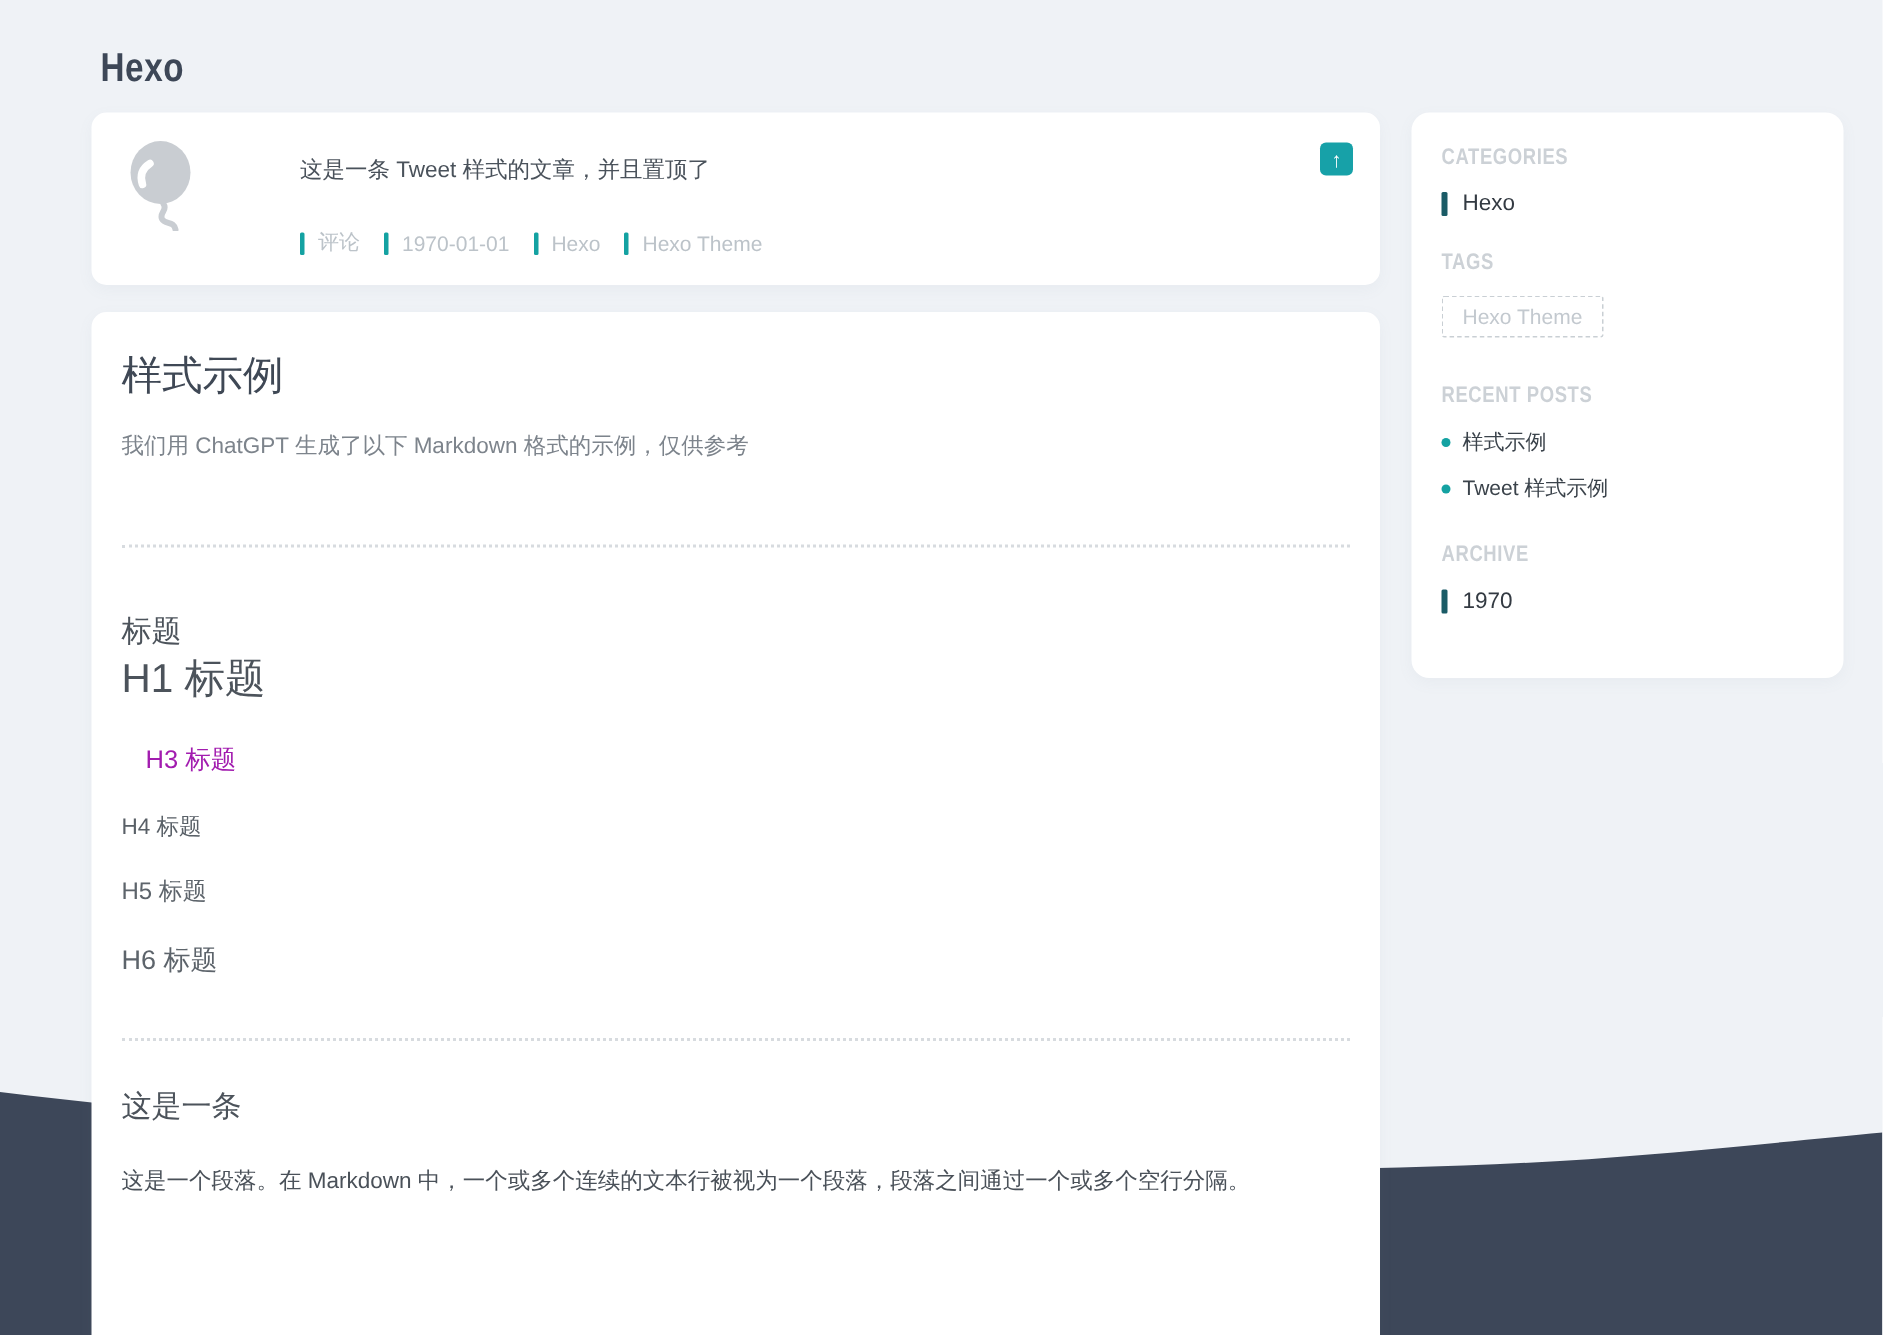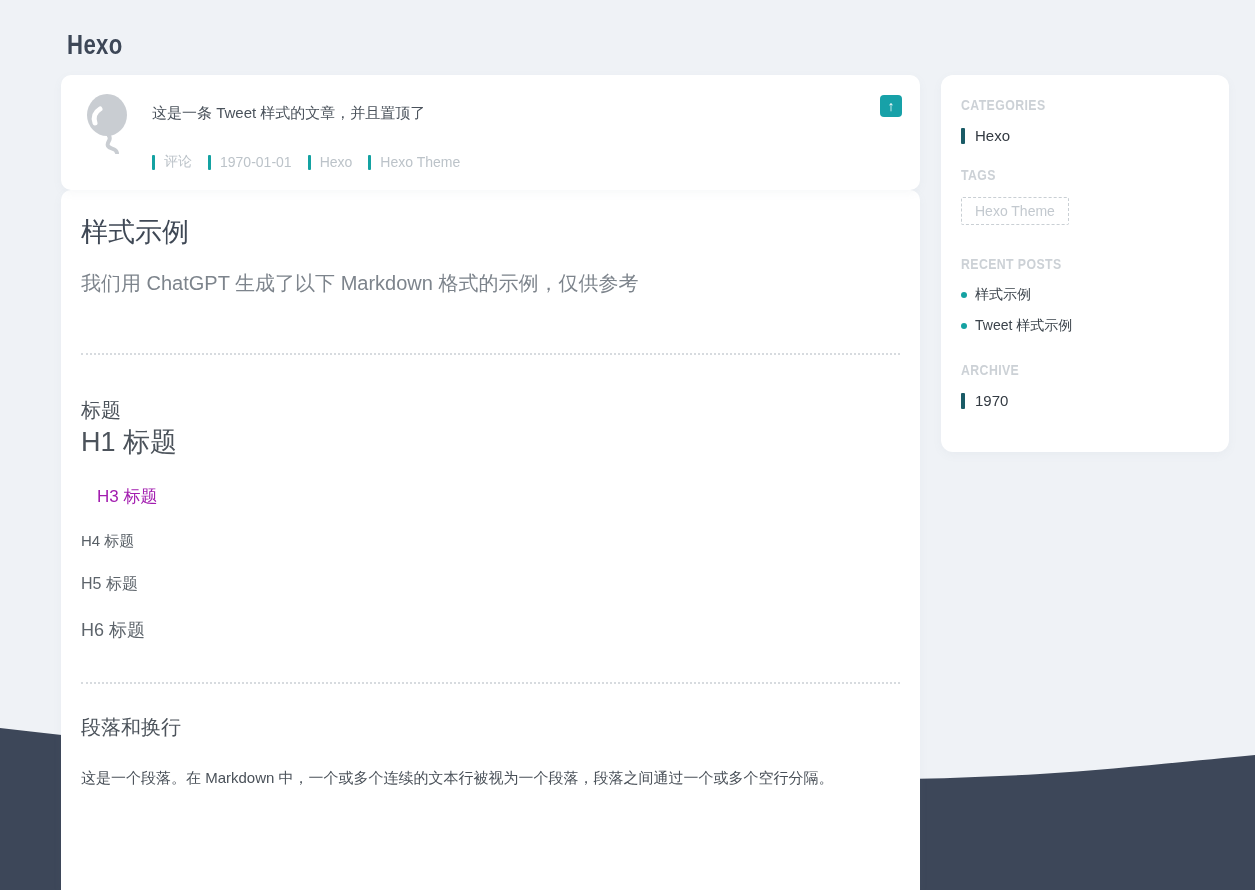--- a/index.html
+++ b/index.html
@@ -45,20 +45,22 @@
     border-radius: 10px;
     box-shadow: 0 3px 10px rgba(120, 135, 155, 0.06);
   }
 
   
   .tweet-card {
     position: relative;
     height: 115px;
     padding: 17px 28px 0 23px;
     display: flex;
+    margin-bottom: 18px;
+    gap: 48px;
   }
   .tweet-avatar { width: 48px; height: 62px; flex: 0 0 auto; }
   .tweet-body { margin-left: 20px; padding-top: 12px; }
   .tweet-text { font-size: 15px; color: #4a525b; }
   .tweet-meta { display: flex; margin-top: 30px; }
   .meta-item { display: flex; align-items: center; margin-right: 16px; }
   .meta-bar {
     width: 3px; height: 15px;
     background: #14a2a2;
     margin-right: 9px;
@@ -83,21 +85,21 @@
     padding: 24px 20px 0 20px;
     height: 700px;
     border-radius: 10px 10px 0 0;
   }
   .post-title {
     font-size: 27px;
     font-weight: 400;
     color: #3f4855;
     cursor: pointer;
   }
-  .post-subtitle { font-size: 20px; color: #7d848c; margin-top: 20px; }
+  .post-subtitle { font-size: 15px; color: #7d848c; margin-top: 20px; }
   .dotted-divider {
     border: none;
     border-top: 2px dotted #d7dbdf;
     margin-top: 56px;
   }
   .sec-title { font-size: 20px; font-weight: 400; color: #4c535b; margin-top: 42px; }
   .h1-demo { font-size: 27px; font-weight: 400; color: #4c535b; }
   .h2-demo { font-size: 21px; font-weight: 400; color: #4c535b; margin-top: 29px; }
   .h3-demo { font-size: 17px; font-weight: 400; color: #a21caf; margin-top: 25px; margin-left: 16px; }
   .h4-demo { font-size: 15px; font-weight: 400; color: #596067; margin-top: 24px; }
@@ -210,21 +212,21 @@
 
         <h2 class="sec-title">标题</h2>
         <div class="h1-demo">H1 标题</div>
         <div class="h3-demo">H3 标题</div>
         <div class="h4-demo">H4 标题</div>
         <div class="h5-demo">H5 标题</div>
         <div class="h6-demo">H6 标题</div>
 
         <hr class="dotted-divider divider-2">
 
-        <h2 class="sec-title para-title">段落和换行</h2>
+        <h2 class="sec-title para-title">这是一条</h2>
         <p class="para">这是一个段落。在 Markdown 中，一个或多个连续的文本行被视为一个段落，段落之间通过一个或多个空行分隔。</p>
 
       </article>
 
     </div>
 
     <aside class="side-col">
       <div class="card sidebar-card">
 
         <div class="widget">

